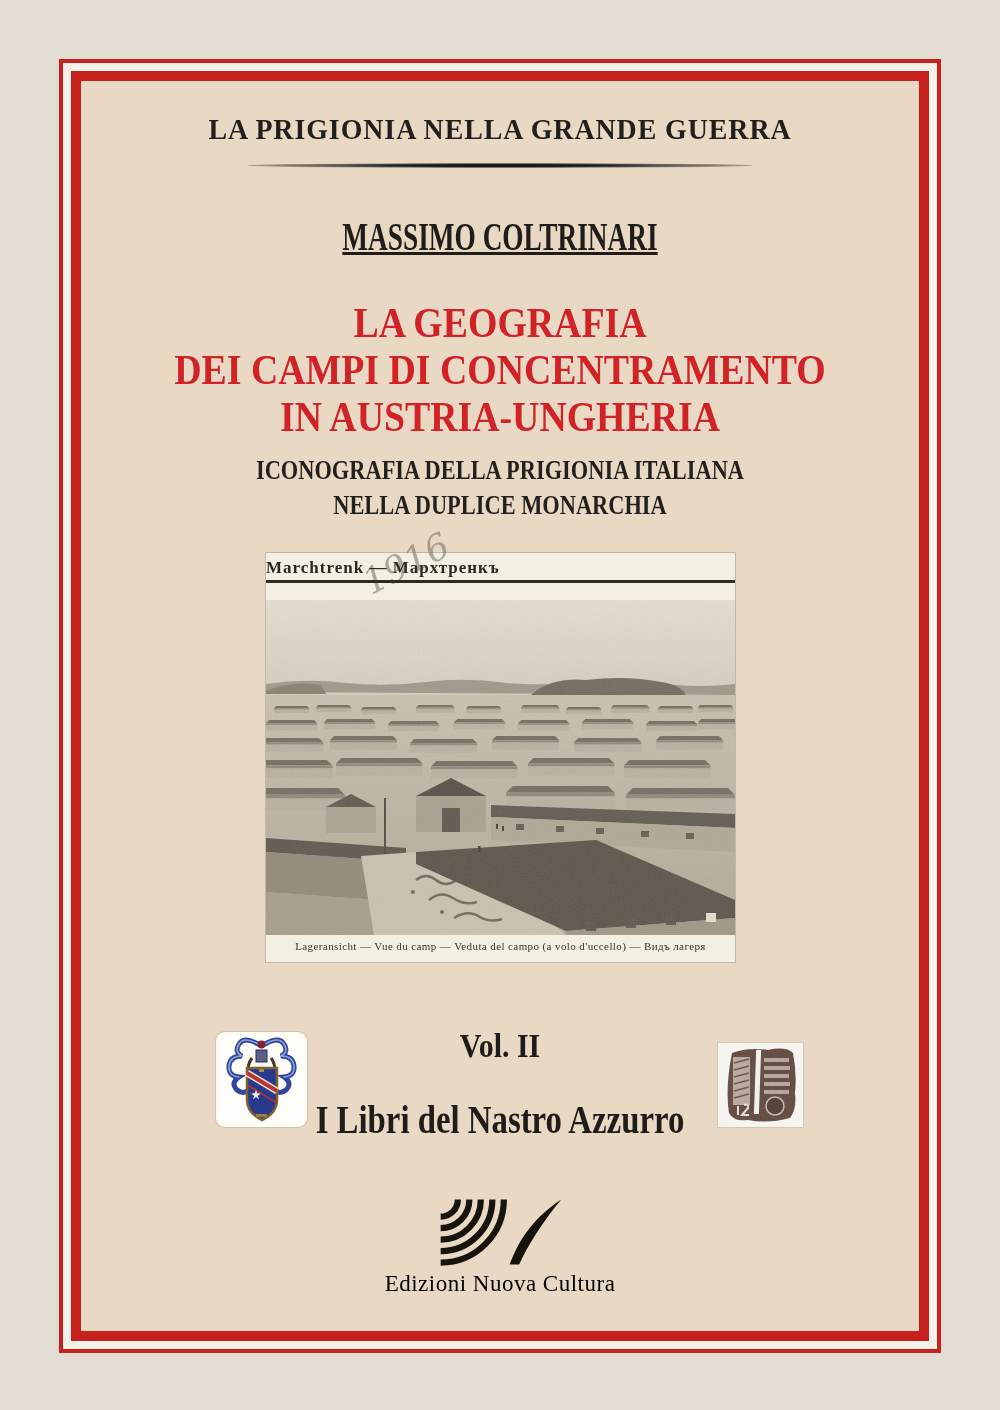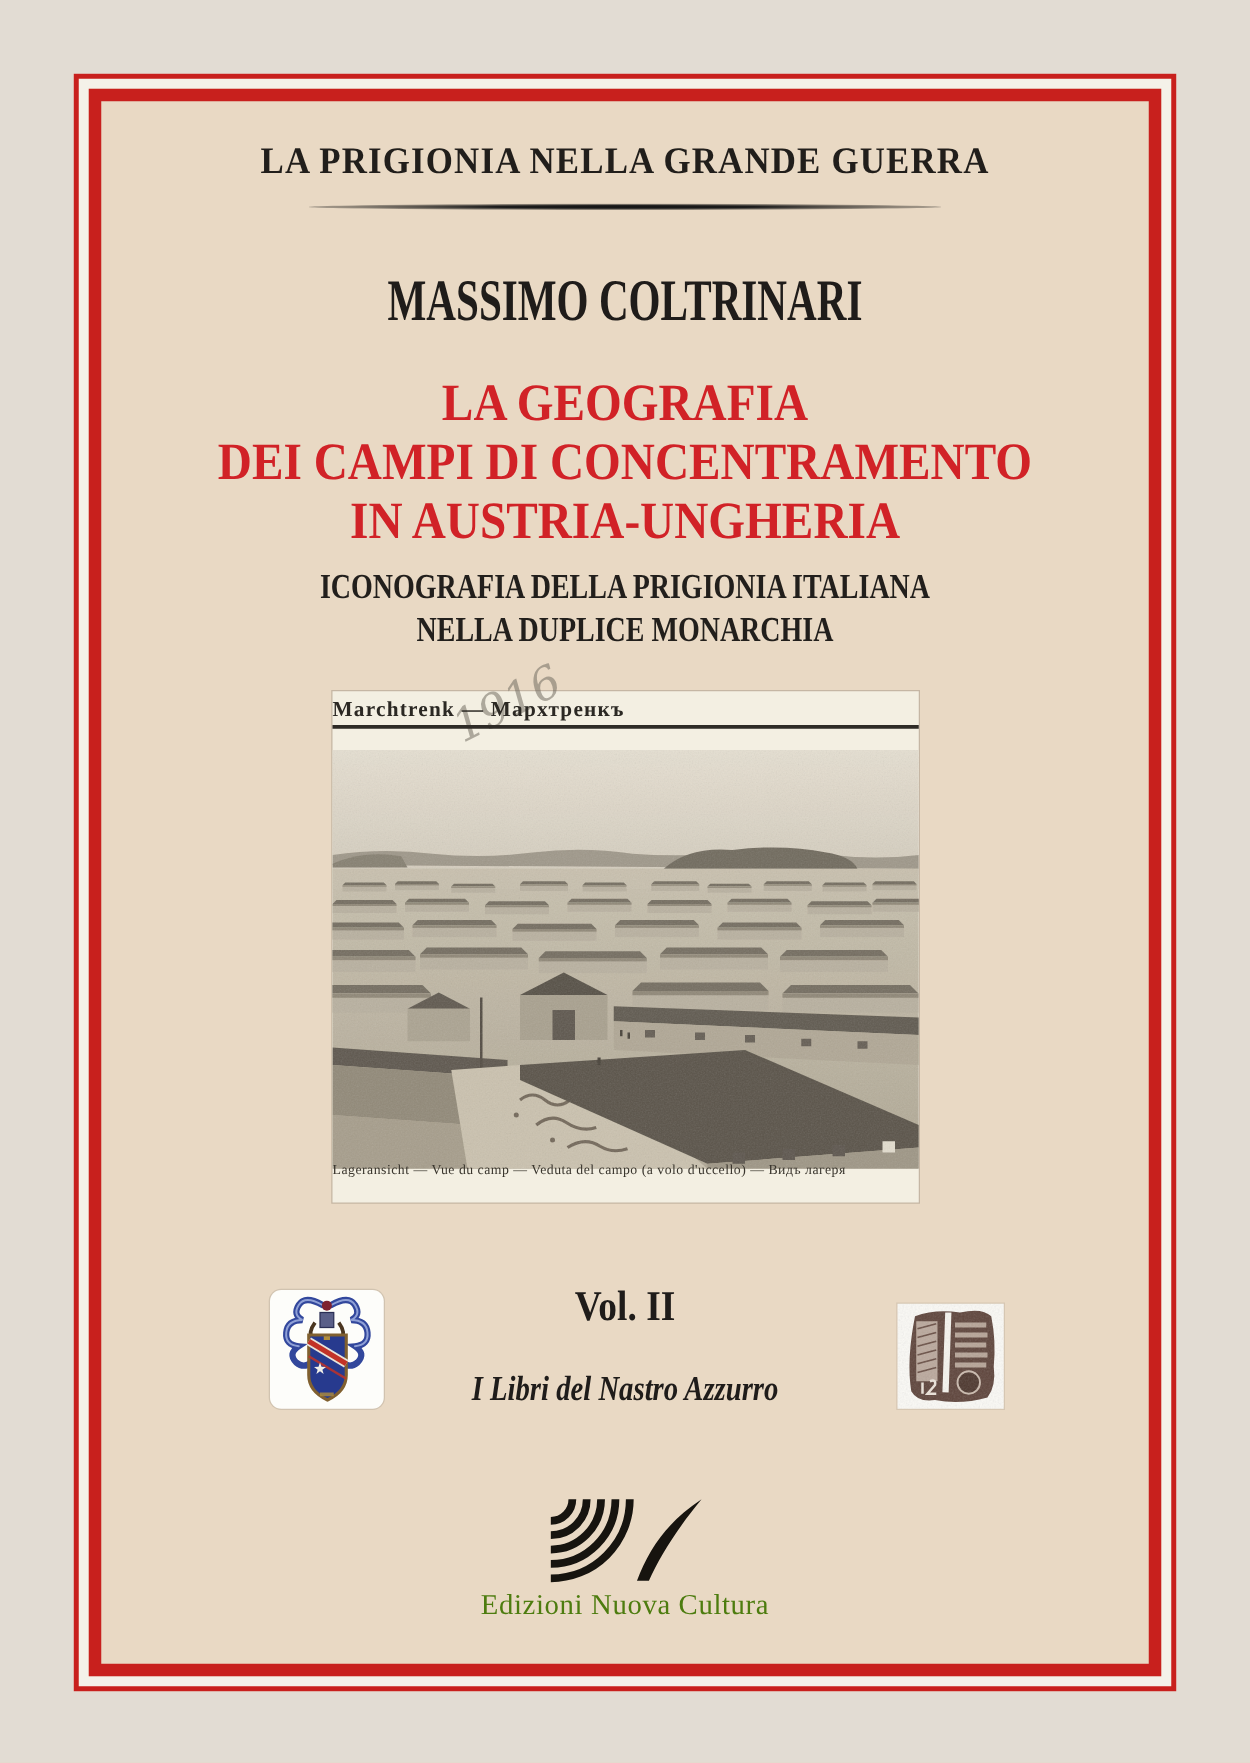--- a/index.html
+++ b/index.html
@@ -14,54 +14,54 @@
 
   .center-text{position:absolute;left:0;width:100%;text-align:center;white-space:nowrap;}
   .cond{display:block;transform-origin:50% 50%;}
 
   .series-header{top:112px;font-size:30px;font-weight:bold;color:#211e1b;letter-spacing:1px;}
   .series-header .cond{transform:scaleX(0.93);}
 
   .divider{position:absolute;top:163px;left:calc(50% - 253px);width:506px;height:5px;border-radius:50%;
     background:radial-gradient(ellipse at center,#141414 0%,#1c1c1c 30%,rgba(70,66,60,0.55) 62%,rgba(110,106,98,0.25) 82%,rgba(120,116,108,0) 100%);}
 
-  .author{top:214px;font-size:47px;font-weight:bold;color:#1f1c1a;}
+  .author{top:214px;font-size:39px;font-weight:bold;color:#1f1c1a;text-decoration:underline;}
   .author .cond{transform:scaleX(0.70);}
 
   .book-title{top:300px;font-size:42px;line-height:47px;font-weight:bold;color:#d12227;}
   .book-title .cond{transform:scaleX(0.90);}
 
   .subtitle{top:452px;font-size:28px;line-height:35px;font-weight:bold;color:#221f1c;}
   .subtitle .cond{transform:scaleX(0.80);}
 
   
   .postcard{position:absolute;left:266px;top:553px;width:469px;height:409px;background:#f3efe2;
     box-shadow:0 0 0 1px rgba(90,80,66,0.25);}
   .postcard-header{position:absolute;top:5px;left:0;width:100%;text-align:left;font-size:17px;
     font-weight:bold;color:#2b2823;letter-spacing:1px;white-space:nowrap;}
   .postcard-rule{position:absolute;top:27px;left:0;width:100%;height:3px;background:#2e2b26;}
   .handwritten-year{position:absolute;left:94px;top:-10px;font-size:36px;font-style:italic;
     color:rgba(115,110,98,0.55);transform:rotate(-27deg);font-family:"DejaVu Serif",serif;}
   .photo-svg{position:absolute;left:0;top:47px;width:469px;height:335px;display:block;}
-  .postcard-caption{position:absolute;top:377px;left:0;width:100%;text-align:left;font-size:11px;
+  .postcard-caption{position:absolute;top:387px;left:0;width:100%;text-align:center;font-size:11px;
     color:#39352d;letter-spacing:0.4px;white-space:nowrap;}
 
   .volume{top:1027px;font-size:34px;font-weight:bold;color:#1f1c1a;text-align:center;}
   .volume .cond{transform:scaleX(0.88);}
-  .series-name{top:1096px;font-size:28px;font-weight:bold;color:#1f1c1a;font-style:italic;}
+  .series-name{top:1096px;font-size:40px;font-weight:bold;color:#1f1c1a;}
   .series-name .cond{transform:scaleX(0.82);}
 
   .crest-card{position:absolute;left:216px;top:1032px;width:91px;height:95px;background:#fdfdfa;
     border-radius:9px;box-shadow:0 0 0 1px rgba(140,130,115,0.25);}
   .monument-card{position:absolute;left:718px;top:1043px;width:85px;height:84px;background:#fbfaf6;
     box-shadow:0 0 0 1px rgba(140,130,115,0.2);}
   .crest-card svg,.monument-card svg,.publisher-logo svg{display:block;width:100%;height:100%;}
 
   .publisher-logo{position:absolute;left:433px;top:1196px;width:134px;height:72px;}
-  .publisher-name{top:1271px;font-size:23px;color:#4d7c0f;letter-spacing:0.5px;}
+  .publisher-name{top:1271px;font-size:23px;color:#000000;letter-spacing:0.5px;}
   .publisher-name .cond{transform:scaleX(1);}
 </style>
 </head>
 <body>
 
 <div class="page">
 
   <div class="frame-outer"></div>
   <div class="frame-inner"></div>
 

